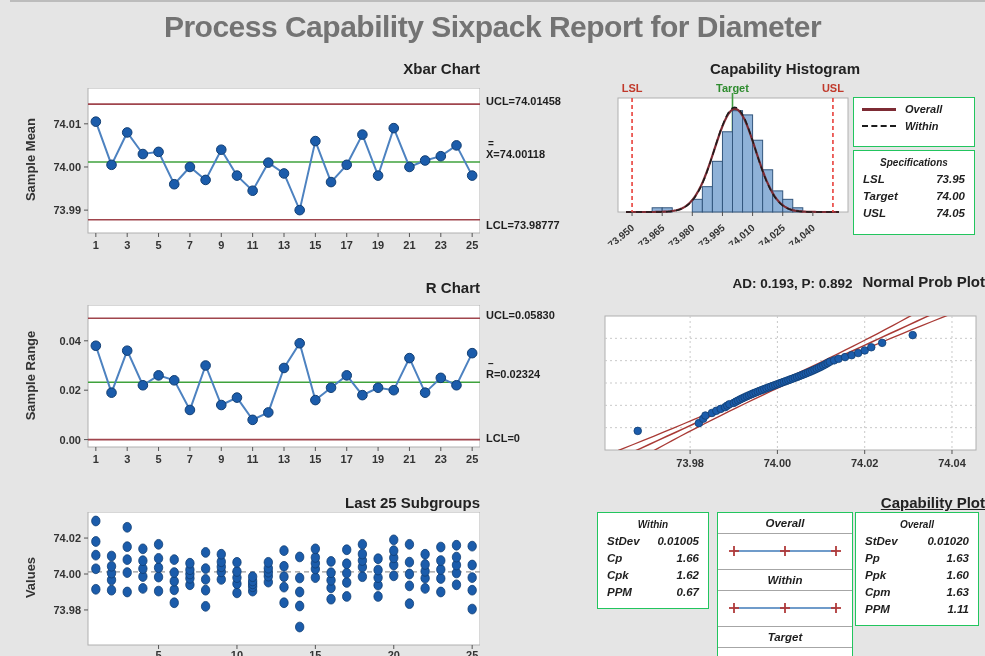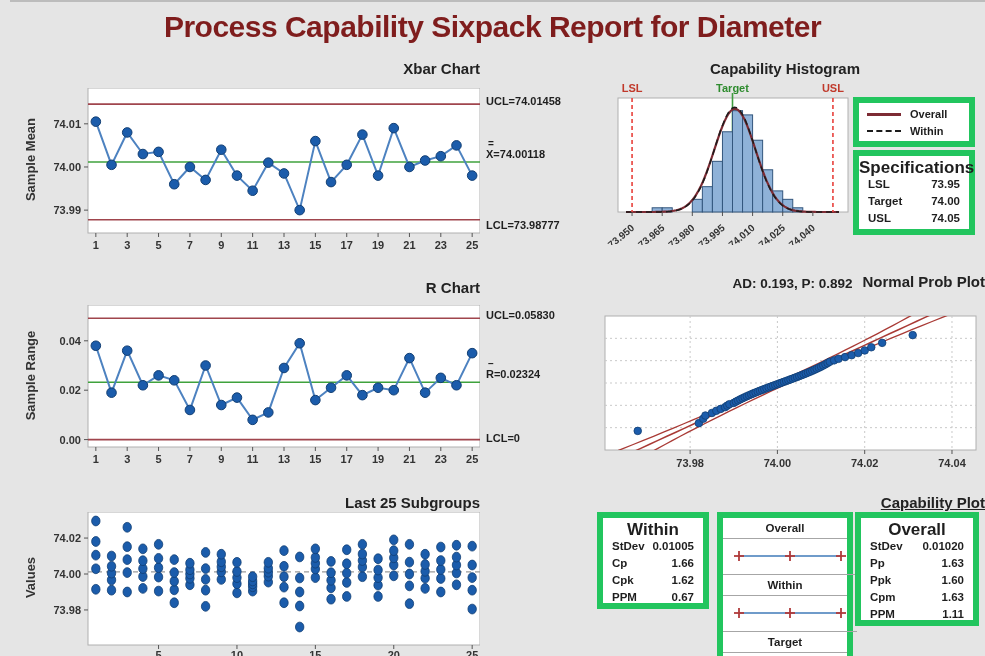--- a/index.html
+++ b/index.html
@@ -1,29 +1,29 @@
 <!DOCTYPE html>
 <html><head>
 <meta charset="utf-8">
 <style>
   html,body{margin:0;padding:0;background:#e5e5e5;}
   .report{position:relative;width:985px;height:656px;background:#e5e5e5;overflow:hidden;
           font-family:"Liberation Sans",sans-serif;}
   .report::before{content:"";position:absolute;left:10px;top:0;right:0;height:2px;background:#9b9b9b;opacity:.55;}
   .report-title{position:absolute;top:10px;left:0;width:100%;text-align:center;
-                font-size:30px;font-weight:700;color:#7f1d1d;letter-spacing:-.5px;}
+                font-size:30px;font-weight:700;color:#737373;letter-spacing:-.5px;}
   .ctitle{position:absolute;font-size:15px;font-weight:700;color:#222;text-align:right;line-height:17px;}
   .csub{position:absolute;font-size:13.5px;font-weight:700;color:#222;text-align:center;}
   .yax{position:absolute;font-weight:700;font-size:13px;color:#333;text-align:center;
        transform:rotate(-90deg);transform-origin:center;width:112px;}
   .chart-svg{position:absolute;}
   .ann{position:absolute;left:486px;font-size:11px;font-weight:600;color:#1f1f1f;line-height:12px;white-space:nowrap;}
   .ann .over{font-size:10px;line-height:8px;margin-left:2px;}
-  .box{position:absolute;background:#fff;border:6px solid #22c55e;box-sizing:border-box;}
-  .bhead{text-align:center;font-size:17px;font-weight:600;color:#1e1e1e;padding-top:3px;line-height:17px;}
+  .box{position:absolute;background:#fff;border:1px solid #22c55e;box-sizing:border-box;font-style:italic;}
+  .bhead{text-align:center;font-size:10px;font-weight:600;color:#1e1e1e;padding-top:3px;line-height:17px;}
   .trow{display:flex;justify-content:space-between;padding:0 9px;font-size:11.5px;
         font-weight:600;color:#1e1e1e;line-height:17px;}
   .lrow{display:flex;align-items:center;gap:9px;padding:5px 8px 0;}
   .lsample{width:34px;height:0;flex:0 0 34px;}
   .lsolid{border-top:3px solid #7d2b34;}
   .ldash{border-top:2px dashed #1c1c1c;}
   .llabel{font-size:11px;font-weight:600;color:#1e1e1e;}
   .ilabel{height:20px;line-height:20px;text-align:center;font-size:11.5px;font-weight:600;
           color:#1e1e1e;border-bottom:1px solid #a6a6a6;}
   .intsvg{display:block;border-bottom:1px solid #a6a6a6;}

